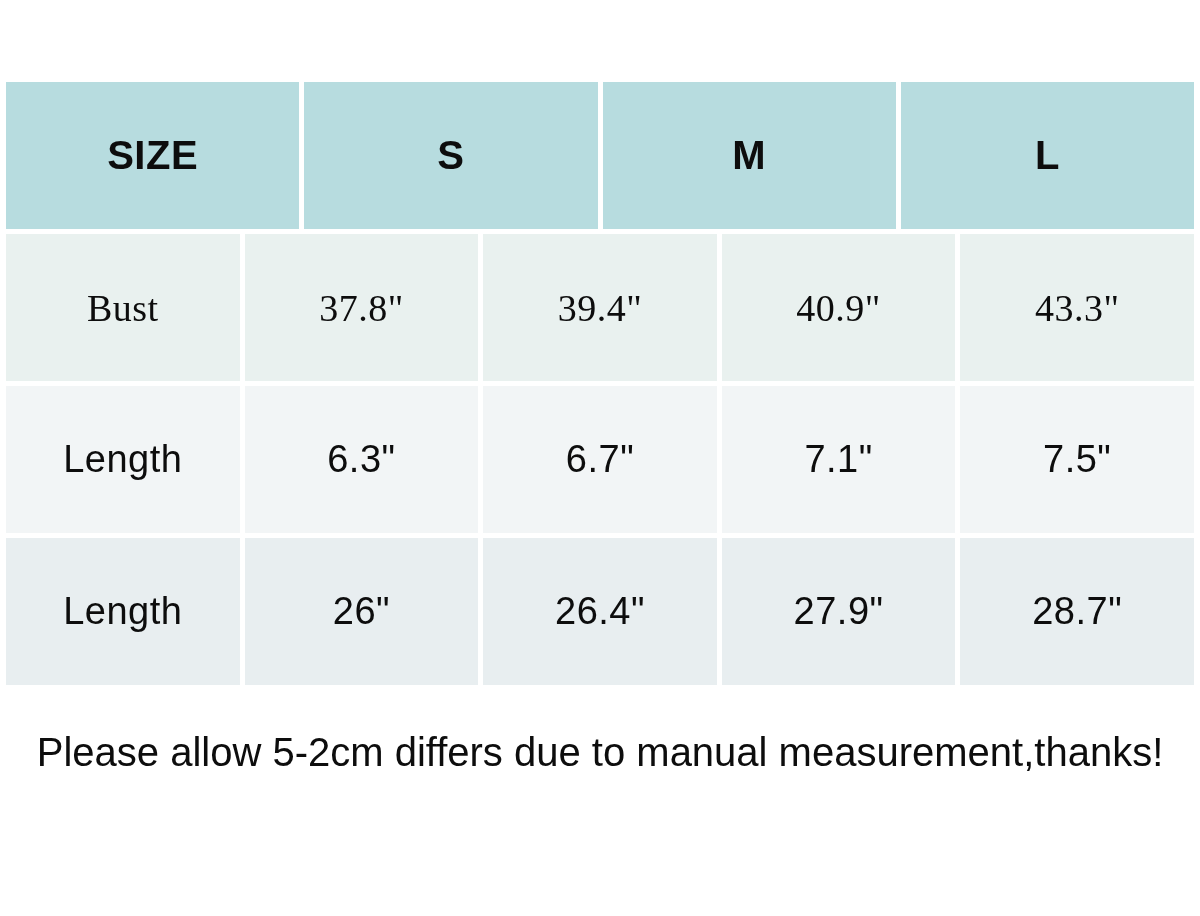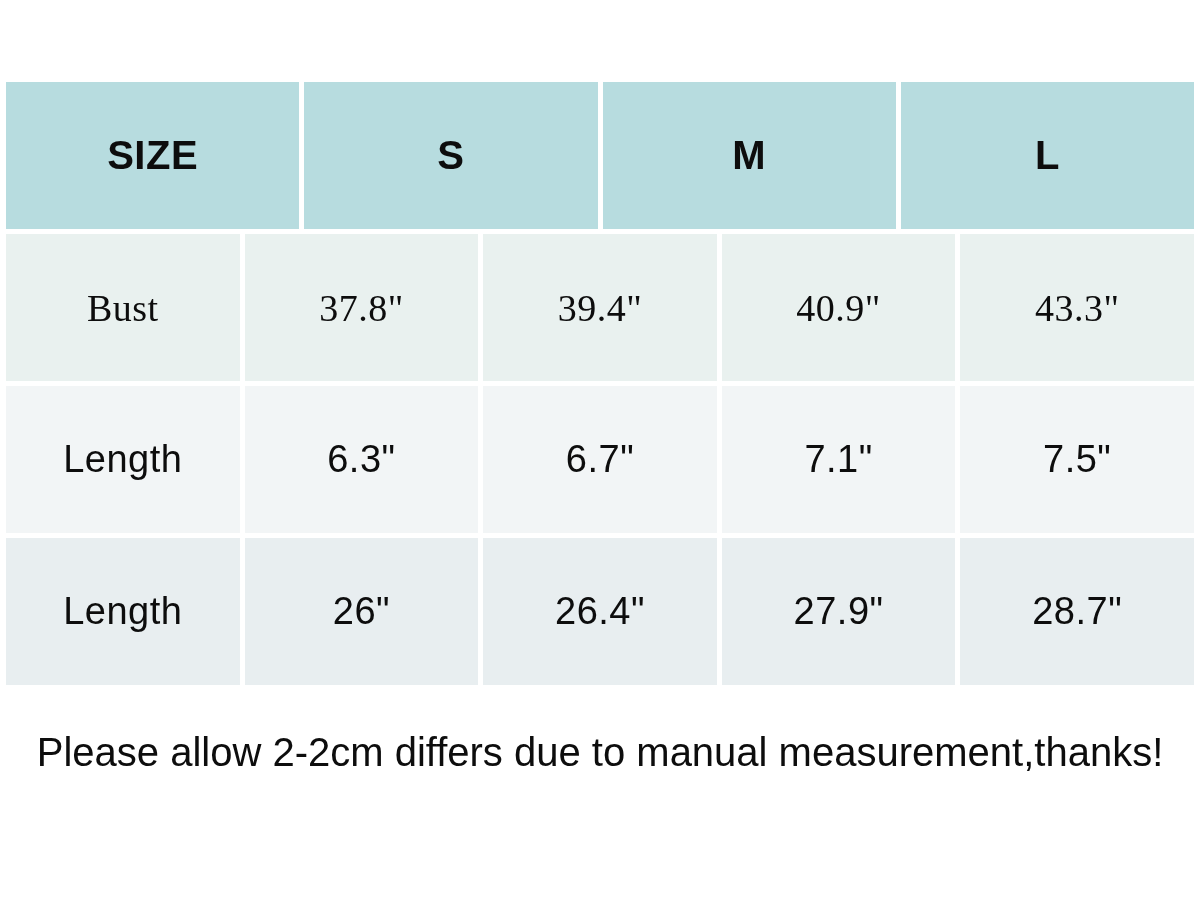--- a/index.html
+++ b/index.html
@@ -88,13 +88,13 @@
   <div class="t-row row-length">
     <div class="t-cell">Length</div>
     <div class="t-cell">26"</div>
     <div class="t-cell">26.4"</div>
     <div class="t-cell">27.9"</div>
     <div class="t-cell">28.7"</div>
   </div>
 
 </div>
 
-<div class="note">Please allow 2-2cm differs due to manual measurement,thanks!</div>
+<div class="note">Please allow 5-2cm differs due to manual measurement,thanks!</div>
 
 </body></html>

